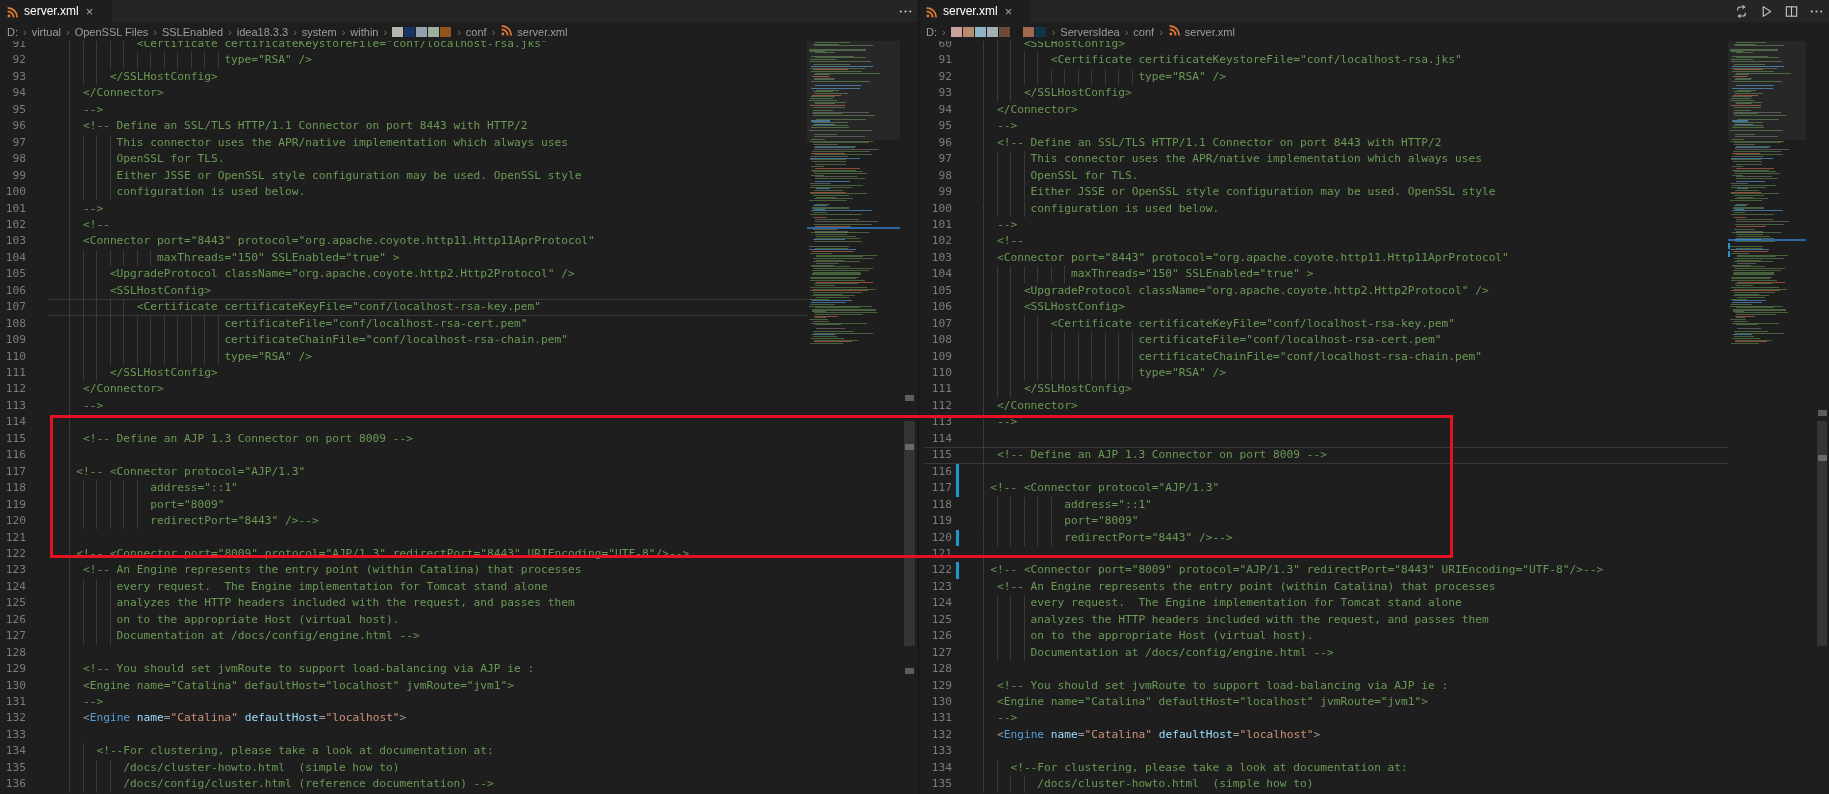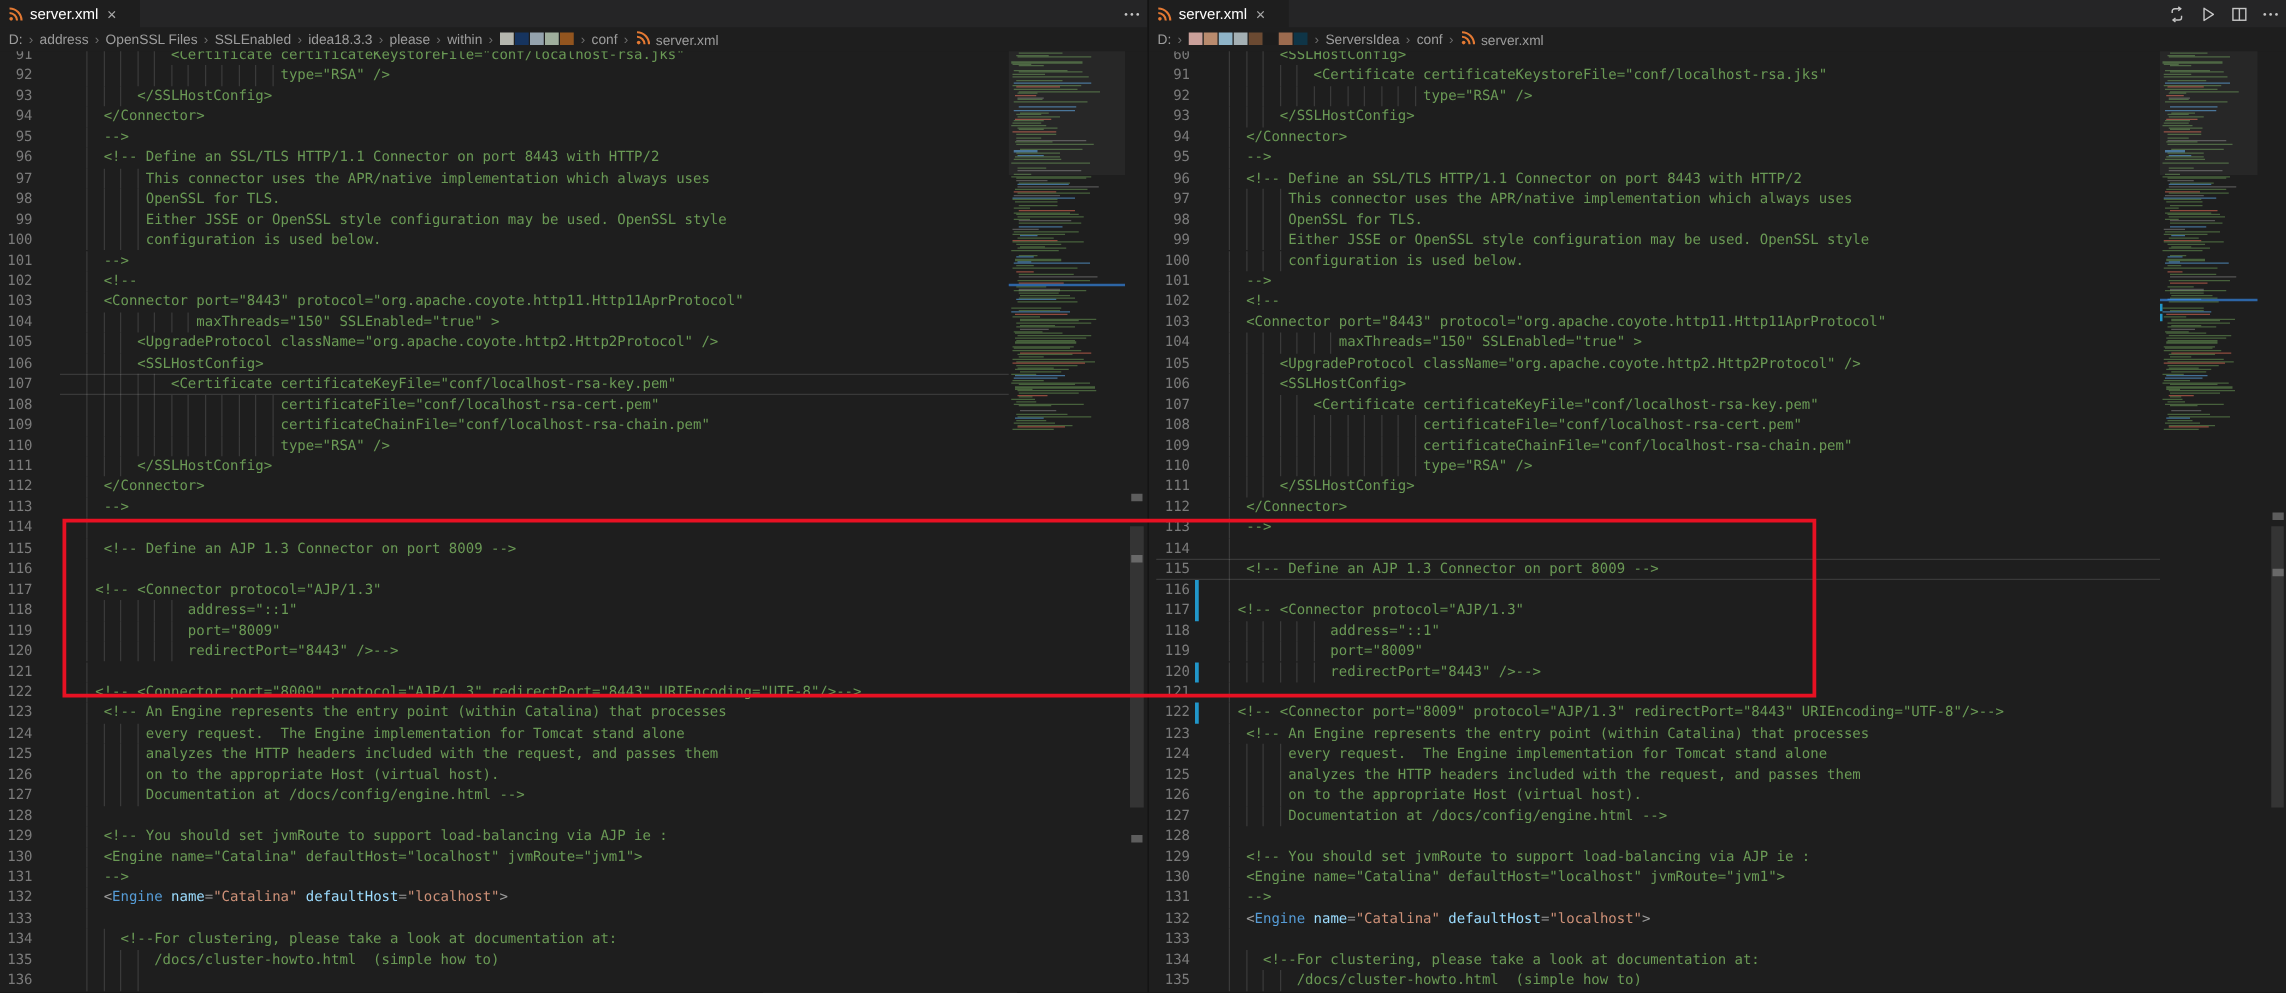--- a/index.html
+++ b/index.html
@@ -72,29 +72,29 @@
               <circle cx="3" cy="8" r="1.15"></circle>
               <circle cx="8" cy="8" r="1.15"></circle>
               <circle cx="13" cy="8" r="1.15"></circle>
             </svg>
           </span>
         </div>
     </div>
     <div class="bc">
         <span class="bc-item">D:</span>
         <span class="bc-sep">›</span>
-        <span class="bc-item">address</span>
+        <span class="bc-item">virtual</span>
         <span class="bc-sep">›</span>
         <span class="bc-item">OpenSSL Files</span>
         <span class="bc-sep">›</span>
         <span class="bc-item">SSLEnabled</span>
         <span class="bc-sep">›</span>
         <span class="bc-item">idea18.3.3</span>
         <span class="bc-sep">›</span>
-        <span class="bc-item">please</span>
+        <span class="bc-item">system</span>
         <span class="bc-sep">›</span>
         <span class="bc-item">within</span>
         <span class="bc-sep">›</span>
         <span class="bc-item"><span class="bc-block" style="background: rgb(181, 182, 174);"></span><span class="bc-block" style="background: rgb(22, 52, 95);"></span><span class="bc-block" style="background: rgb(148, 162, 173);"></span><span class="bc-block" style="background: rgb(159, 174, 157);"></span><span class="bc-block" style="background: rgb(146, 85, 31);"></span></span>
         <span class="bc-sep">›</span>
         <span class="bc-item">conf</span>
         <span class="bc-sep">›</span>
         <span class="bc-item"><span class="ficon"><svg width="13" height="13" viewBox="0 0 16 16">
               <circle cx="3.6" cy="12.4" r="1.8" fill="#e37933"></circle>
               <path d="M2 6.6 a7.4 7.4 0 0 1 7.4 7.4" stroke="#e37933" stroke-width="2.1" fill="none"></path>
@@ -344,20 +344,21 @@
         <div class="guide" style="left: 69.48px; top: 759.8px; height: 16.45px;"></div>
         <div class="guide" style="left: 82.96px; top: 759.8px; height: 16.45px;"></div>
         <div class="guide" style="left: 96.44px; top: 759.8px; height: 16.45px;"></div>
         <div class="guide" style="left: 109.92px; top: 759.8px; height: 16.45px;"></div>
         <div class="crow" style="left: 56px; top: 759.8px;"><span class="tok-c">          /docs/cluster-howto.html  (simple how to)</span></div>
         <div class="lnum" style="left: -4px; top: 776.25px;">136</div>
         <div class="guide" style="left: 69.48px; top: 776.25px; height: 16.45px;"></div>
         <div class="guide" style="left: 82.96px; top: 776.25px; height: 16.45px;"></div>
         <div class="guide" style="left: 96.44px; top: 776.25px; height: 16.45px;"></div>
         <div class="guide" style="left: 109.92px; top: 776.25px; height: 16.45px;"></div>
+        <div class="crow" style="left: 56px; top: 776.25px;"><span class="tok-c">          /docs/config/cluster.html (reference documentation) --&gt;</span></div>
         <div class="cursorline" style="left: 48px; width: 759px; top: 299.2px; height: 14.45px;"></div>
       </div>
     <div class="minimap" style="left:807px;width:93px;">
         <div class="mrow" style="top: 6px; left: 7.96726px; width: 35.3408px; background: rgba(106, 153, 85, 0.55);"></div>
         <div class="mrow" style="top: 7.7px; left: 6.37321px; width: 25.8979px; background: rgba(106, 153, 85, 0.55);"></div>
         <div class="mrow" style="top: 9.4px; left: 7.22016px; width: 58.7383px; background: rgba(106, 153, 85, 0.55);"></div>
         <div class="mrow" style="top: 12.8px; left: 2.35846px; width: 56.326px; background: rgba(106, 153, 85, 0.55); height: 2px;"></div>
         <div class="mrow" style="top: 14.5px; left: 3.29982px; width: 14.4925px; background: rgba(106, 153, 85, 0.55);"></div>
         <div class="mrow" style="top: 16.2px; left: 7.89882px; width: 20.4919px; background: rgba(106, 153, 85, 0.55);"></div>
         <div class="mrow" style="top: 19.6px; left: 3.71622px; width: 43.3476px; background: rgba(106, 153, 85, 0.55);"></div>

